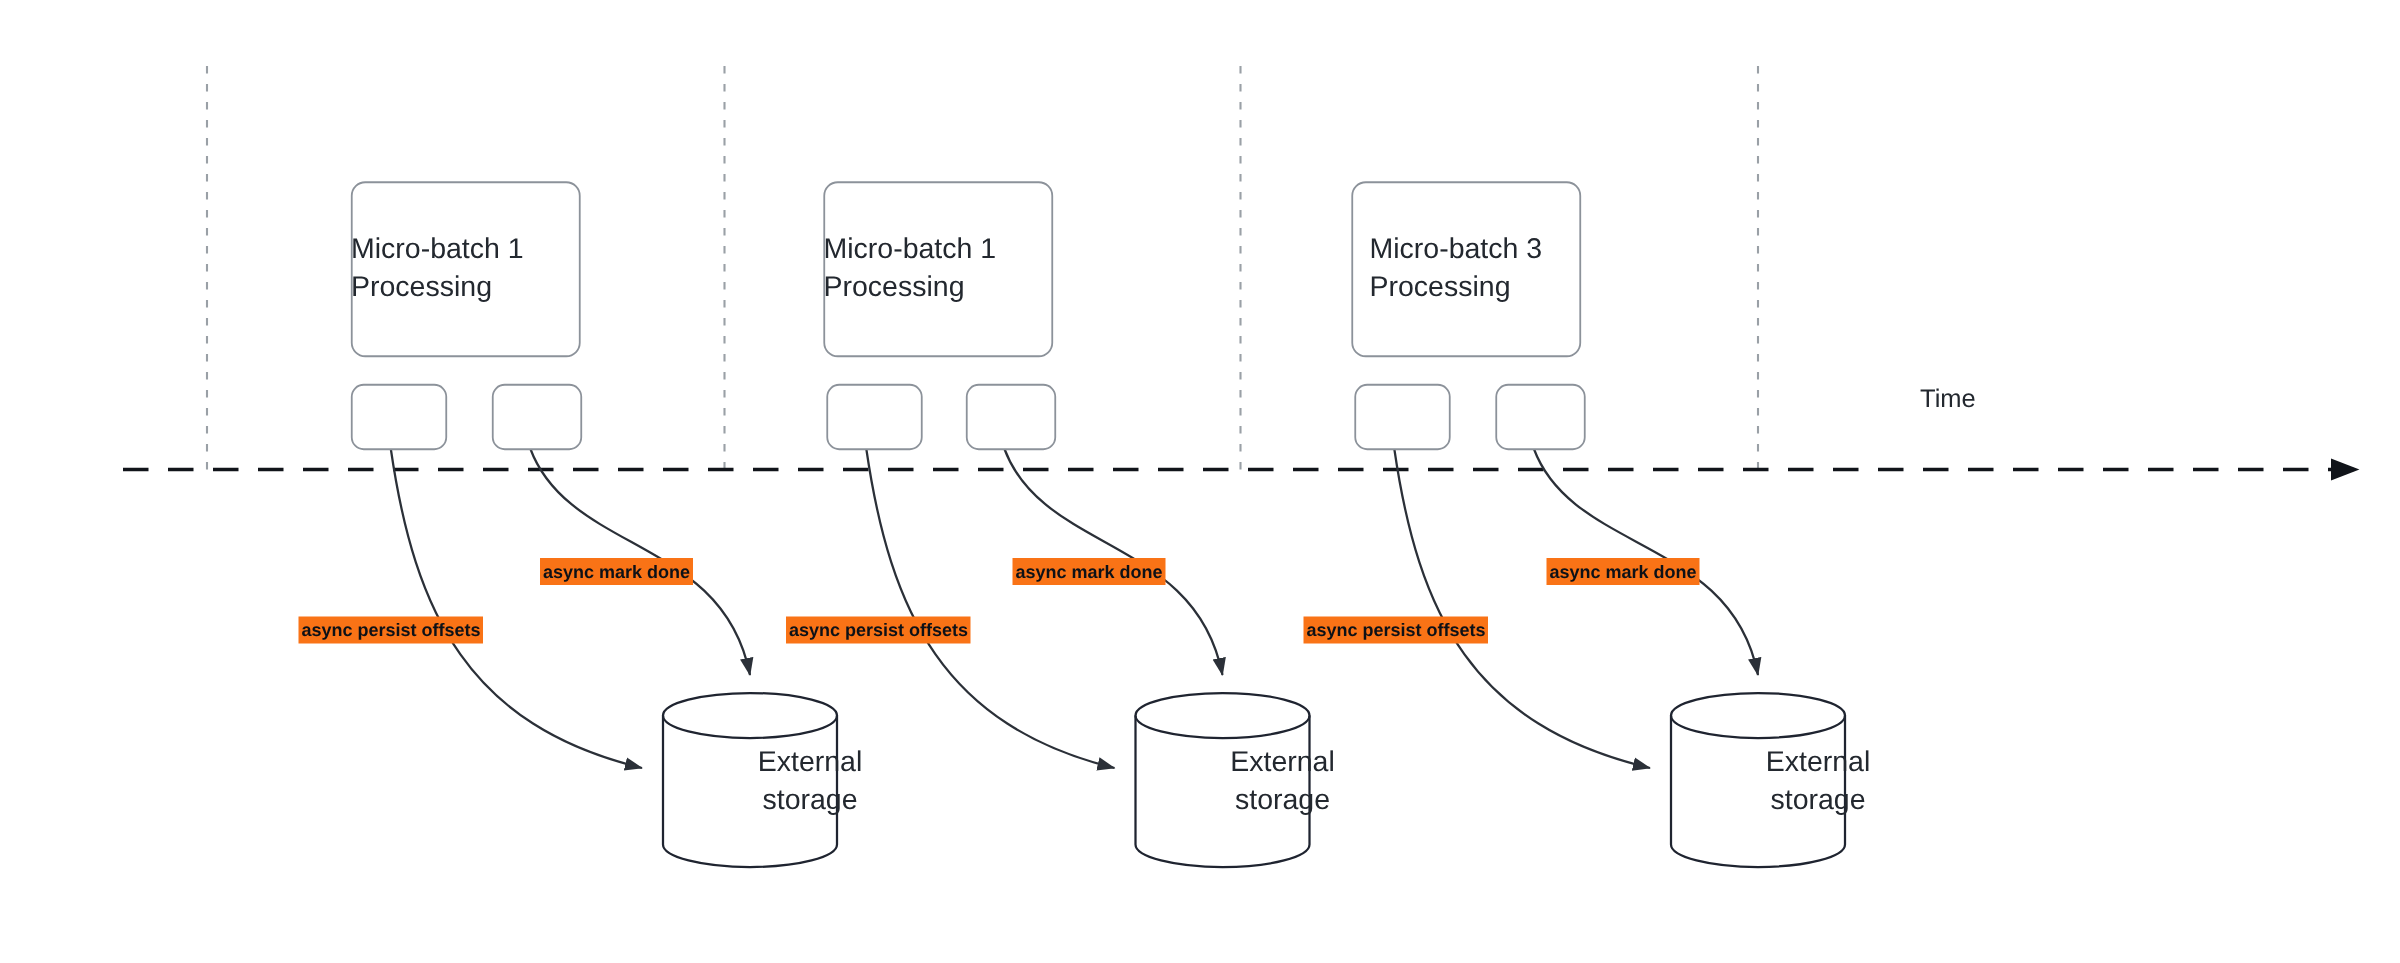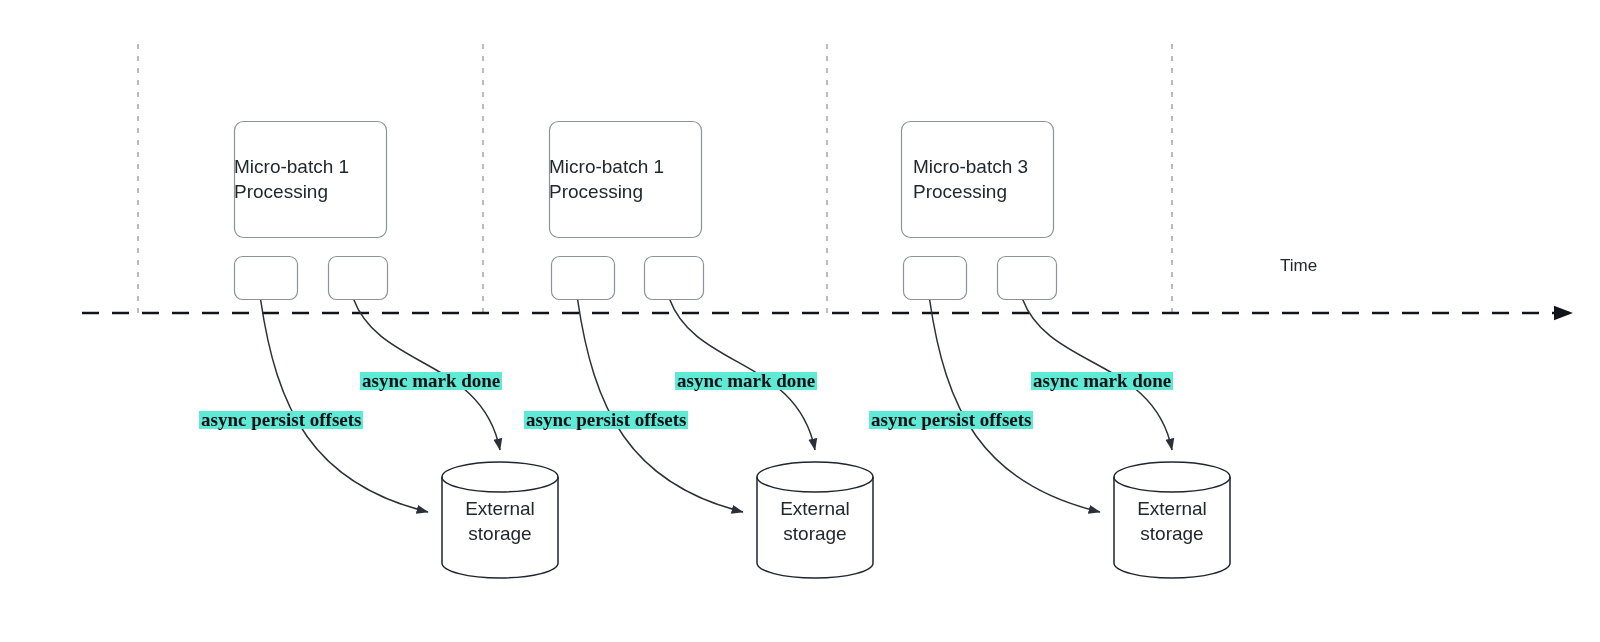--- a/index.html
+++ b/index.html
@@ -34,29 +34,29 @@
   .batch-label {
     font-size: 19px;
     line-height: 25px;
     color: #23282f;
   }
   .cyl-label {
     font-size: 19px;
     line-height: 25px;
     text-align: center;
     color: #23282f;
+    padding-left: 40px;
   }
   .edge-label {
-    font-size: 19px;
+    font-size: 12px;
     font-weight: bold;
     color: #0d1117;
-    background: #5eead4;
+    background: #f97316;
     padding: 1px 2px;
     line-height: 16px;
-    font-family: Liberation Serif, serif;
   }
   .time-label {
     font-size: 17px;
     color: #23282f;
   }
 </style>
 </head>
 <body>
 
 <div id="stage">

